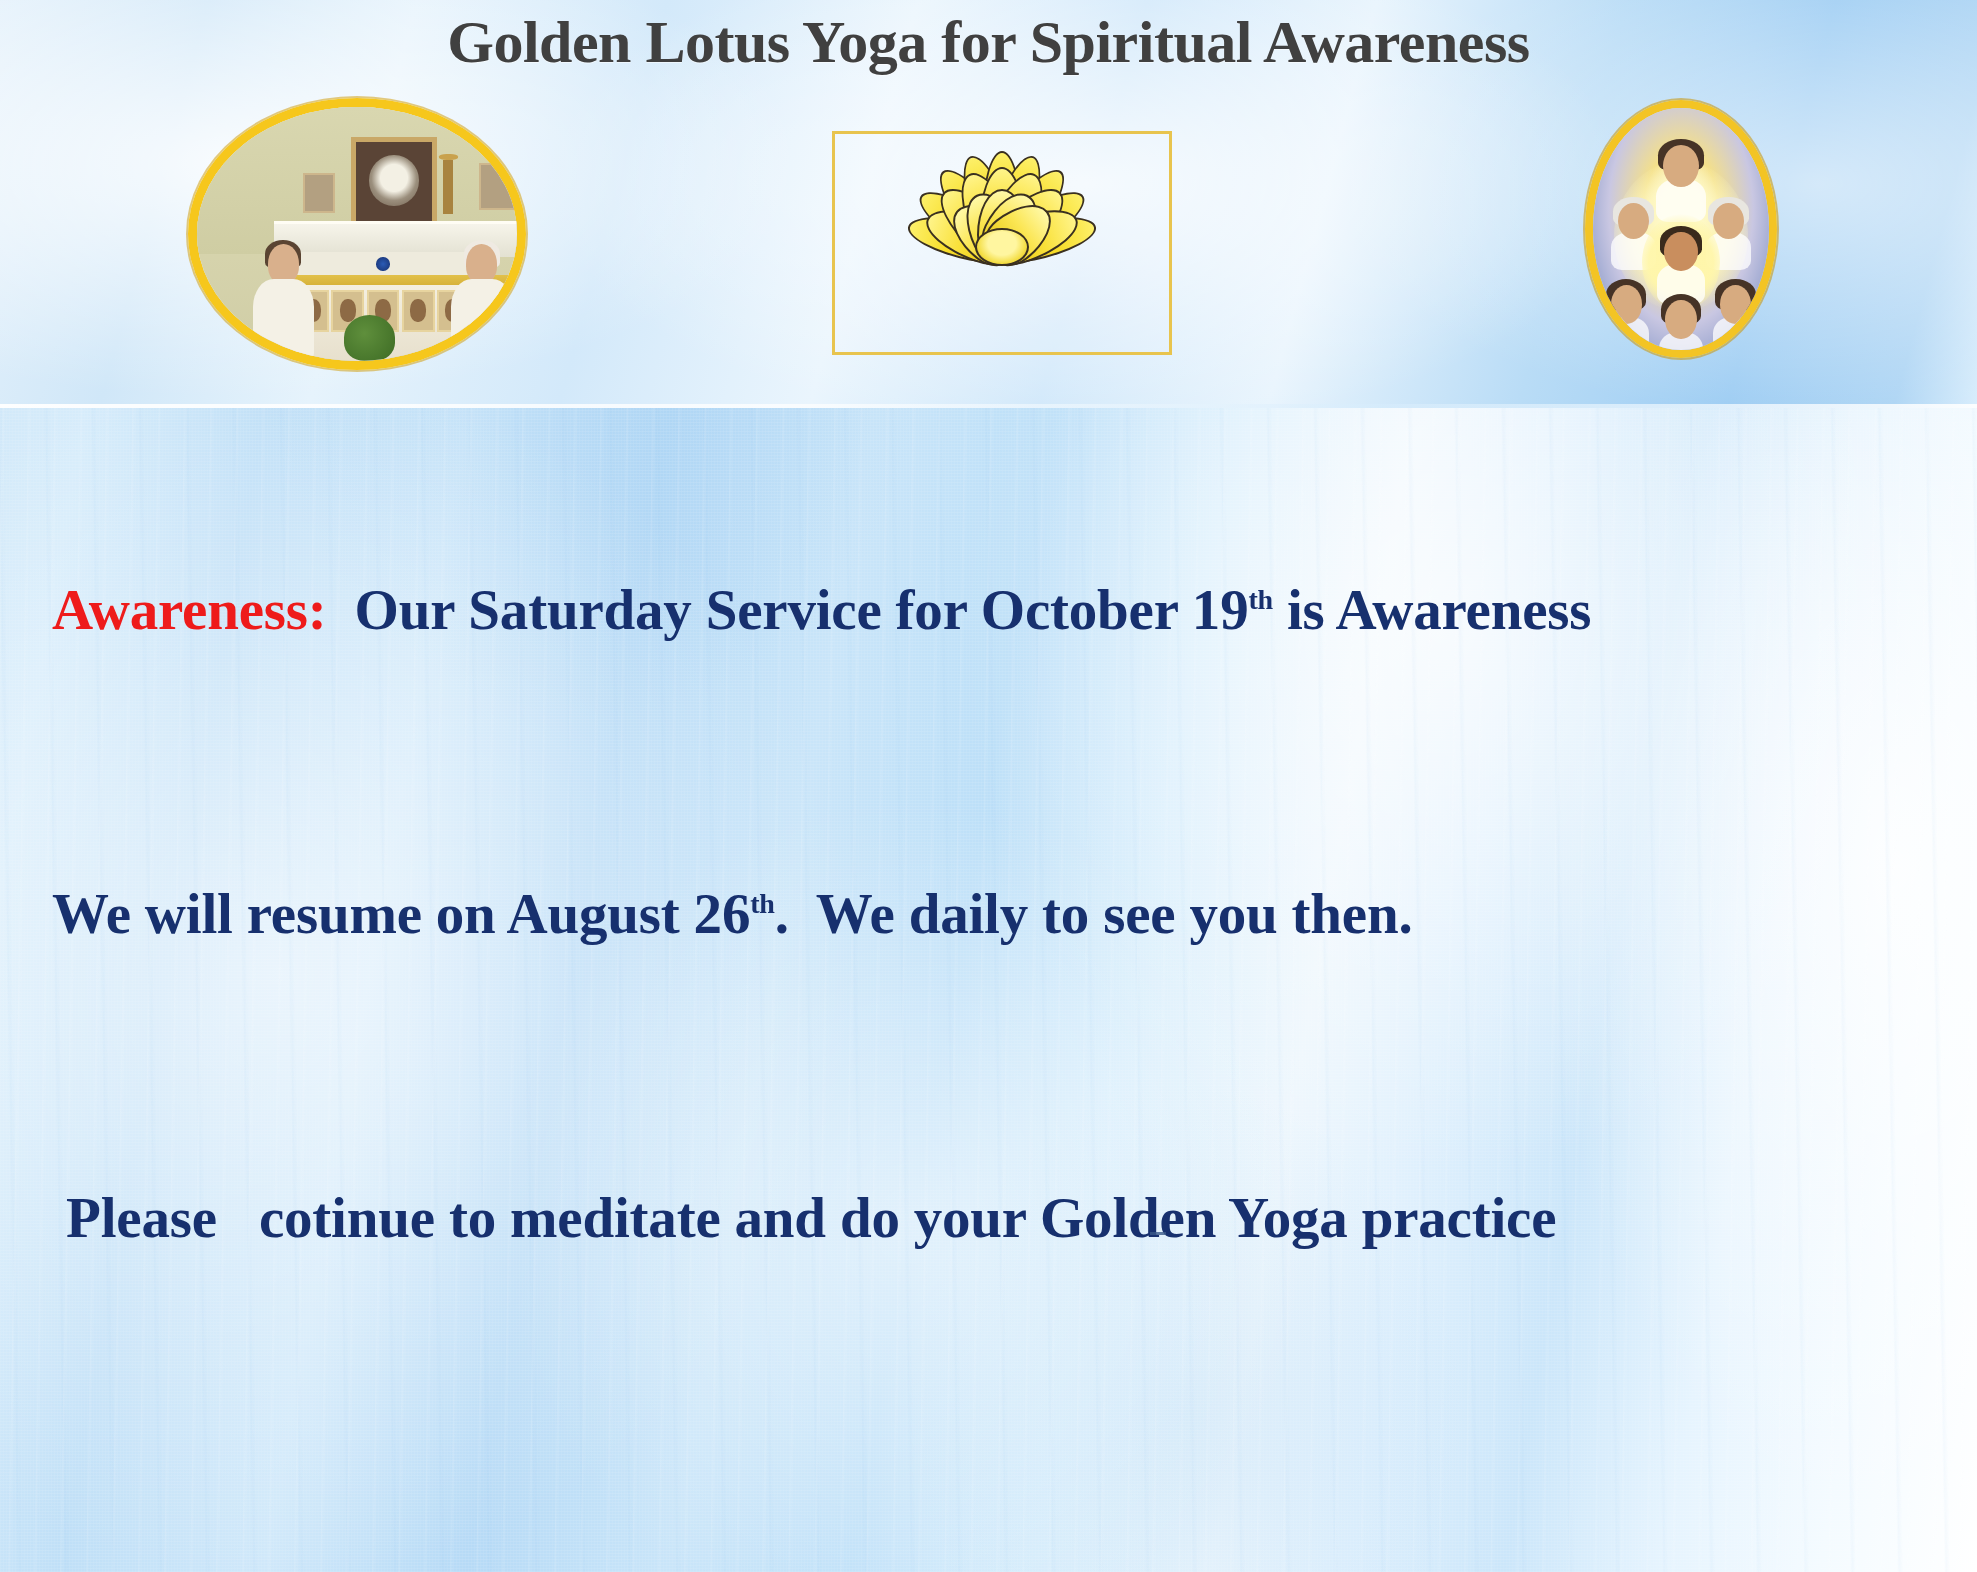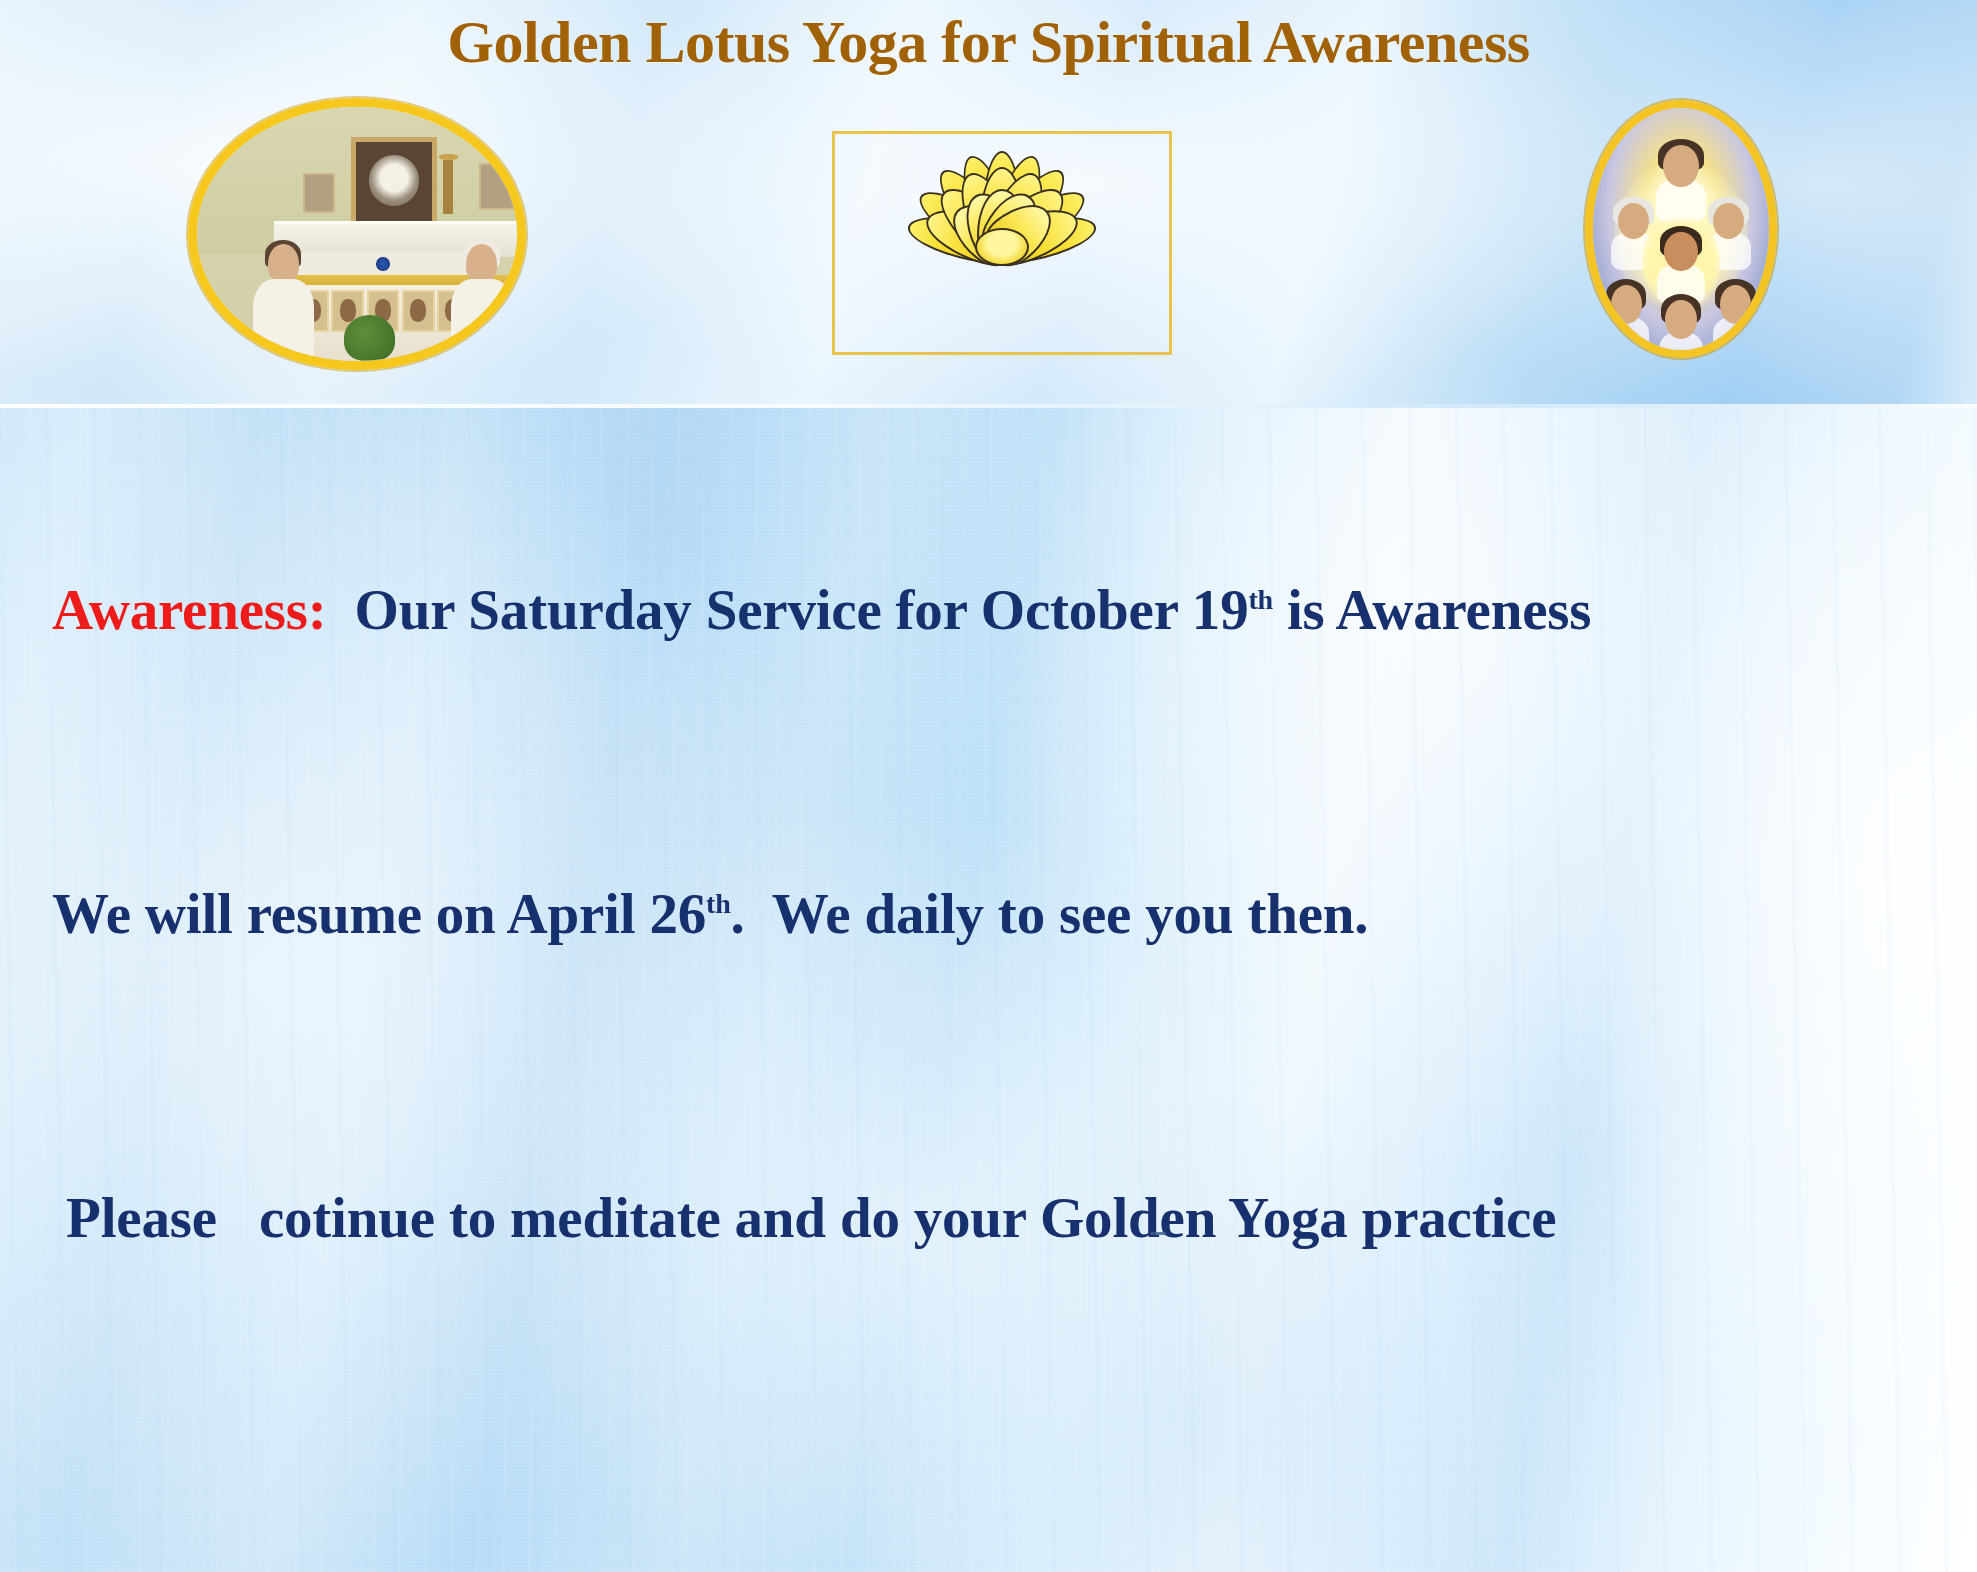--- a/index.html
+++ b/index.html
@@ -122,21 +122,21 @@
   .flyer-title {
     position: absolute;
     left: 0;
     top: 8px;
     width: 1977px;
     text-align: center;
     font-family: "Liberation Serif", "DejaVu Serif", serif;
     font-weight: bold;
     font-size: 60px;
     letter-spacing: -0.5px;
-    color: #a16207;
+    color: #404040;
     text-shadow: 0 1px 0 rgba(255,255,255,.5);
   }
 
   
   .oval-photo {
     position: absolute;
     border-radius: 50%;
     overflow: hidden;
     box-sizing: border-box;
   }
@@ -437,21 +437,21 @@
           <div class="fh"></div>
         </div>
     </div>
   </div>
 
   <div class="body-wrap">
 
     <div class="headline">
       <div><span class="hl-red">Awareness:</span><span>  Our Saturday Service for October 19</span><sup>th</sup><span> is Awareness</span></div>
 
-      <div><span>We will resume on April 26</span><sup>th</sup><span>.  We daily to see you then.</span></div>
+      <div><span>We will resume on August 26</span><sup>th</sup><span>.  We daily to see you then.</span></div>
 
       <div> Please   cotinue to meditate and do your Golden Yoga practice</div>
     </div>
 
   </div>
 
   <div class="stray-dash"></div>
 
 </div>
 

